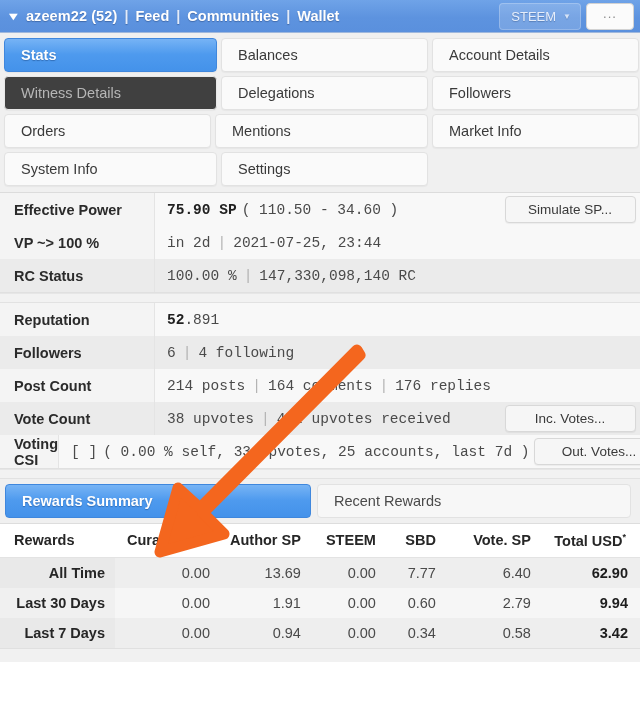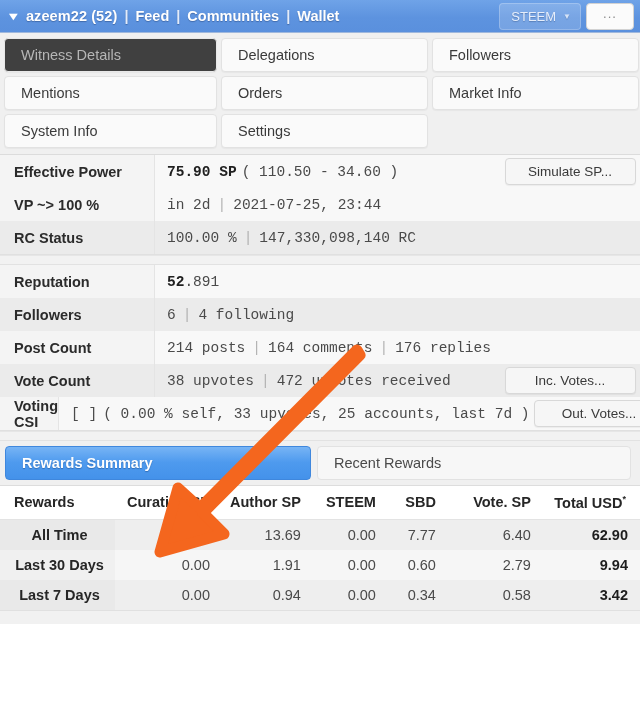--- a/index.html
+++ b/index.html
@@ -224,21 +224,21 @@
     background: #ffffff;
     border-bottom: 1px solid #e3e3e3;
     white-space: nowrap;
   }
   table.rwtable th.first { text-align: left; padding-left: 14px; }
   table.rwtable td {
     padding: 7px 10px; text-align: right;
     color: #4a4a4a; white-space: nowrap;
   }
   table.rwtable td.first {
-    text-align: center; padding-left: 14px;
+    text-align: right; padding-left: 14px;
     font-weight: bold; color: #262626; background: #f3f3f3;
   }
   table.rwtable td.total { font-weight: bold; color: #1d1d1d; padding-right: 12px; }
   table.rwtable tr.r0 td { background: #eeeeee; }
   table.rwtable tr.r0 td.first { background: #e9e9e9; }
   table.rwtable tr.r1 td { background: #f6f6f6; }
   table.rwtable tr.r1 td.first { background: #f0f0f0; }
   table.rwtable tr.r2 td { background: #eeeeee; }
   table.rwtable tr.r2 td.first { background: #e9e9e9; }
   table.rwtable th.sup sup { font-size: 9px; }
@@ -272,27 +272,32 @@
       <div class="tb-steem">
         <span>STEEM</span>
         <span class="mini-caret">▼</span>
       </div>
       <div class="tb-dots">...</div>
     </div>
   </div>
 
   <div class="tabgrid">
     <div class="tabrow">
+      <div class="tabcell w1 active">Stats</div>
+      <div class="tabcell w2">Balances</div>
+      <div class="tabcell w3">Account Details</div>
+    </div>
+    <div class="tabrow">
       <div class="tabcell w1 disabled">Witness Details</div>
       <div class="tabcell w2">Delegations</div>
       <div class="tabcell w3">Followers</div>
     </div>
     <div class="tabrow">
+      <div class="tabcell w2">Orders</div>
       <div class="tabcell w1">Mentions</div>
-      <div class="tabcell w2">Orders</div>
       <div class="tabcell w3">Market Info</div>
     </div>
     <div class="tabrow">
       <div class="tabcell w1">System Info</div>
       <div class="tabcell w2">Settings</div>
       <div class="tabcell w3 empty"></div>
     </div>
   </div>
 
   <div class="statgroup">

